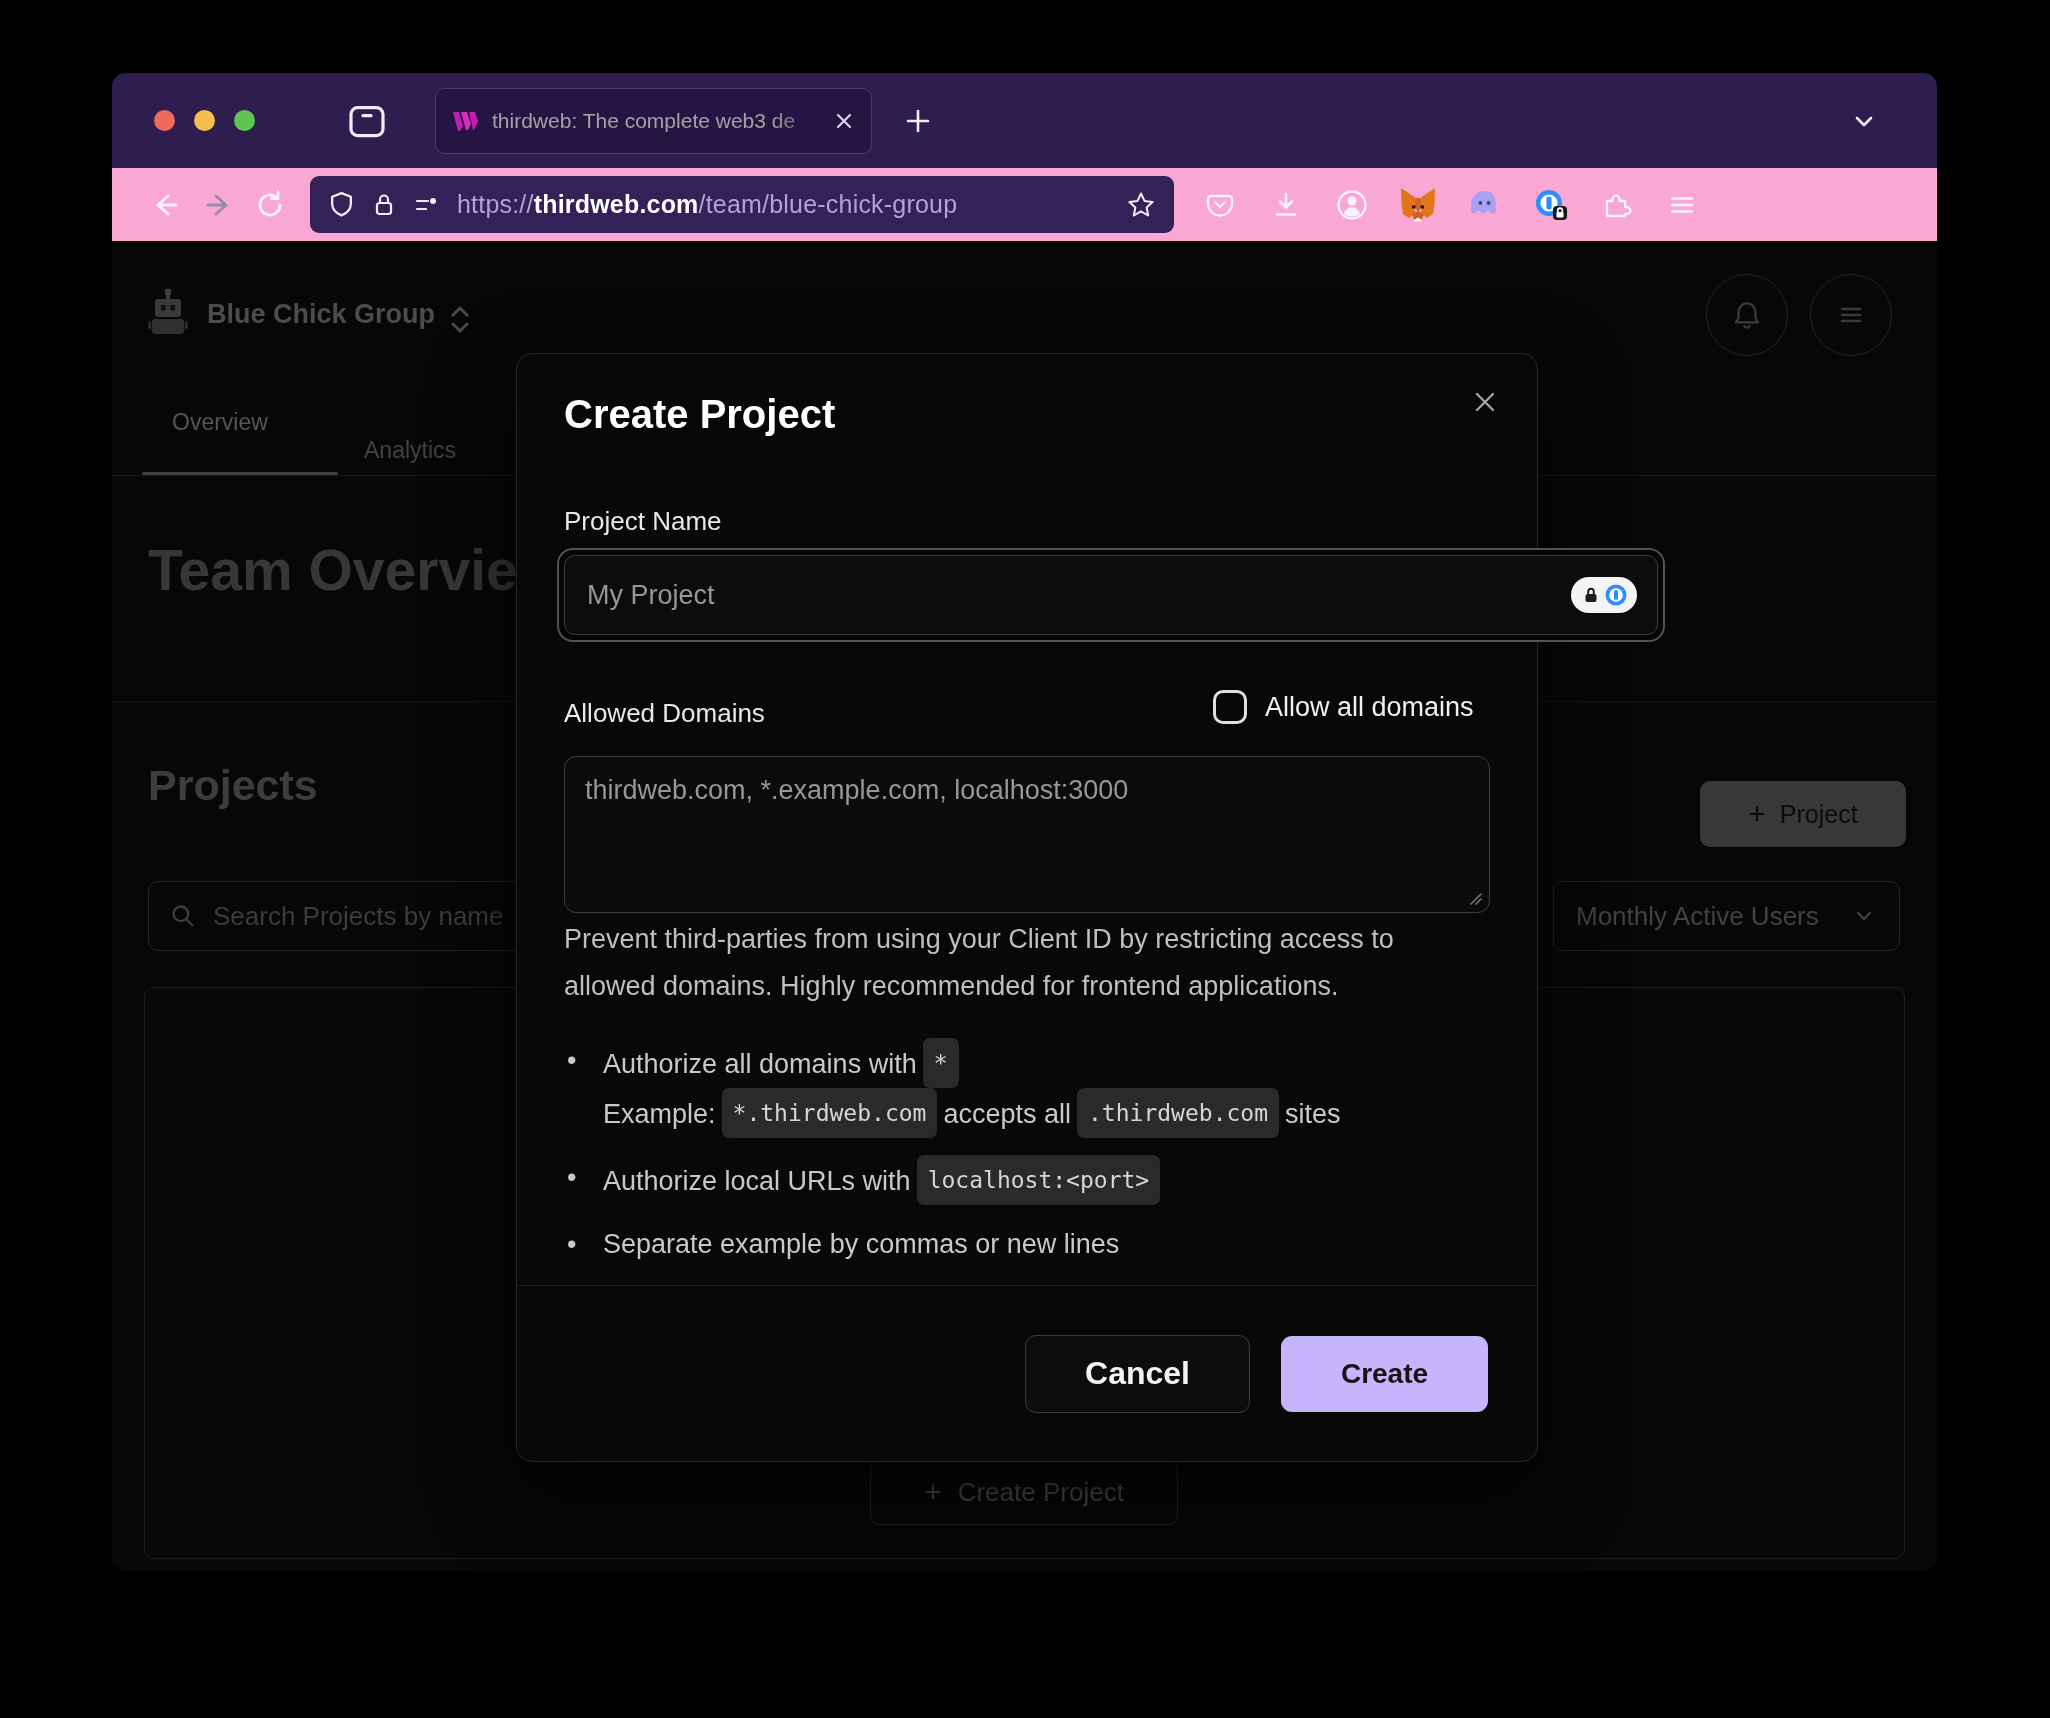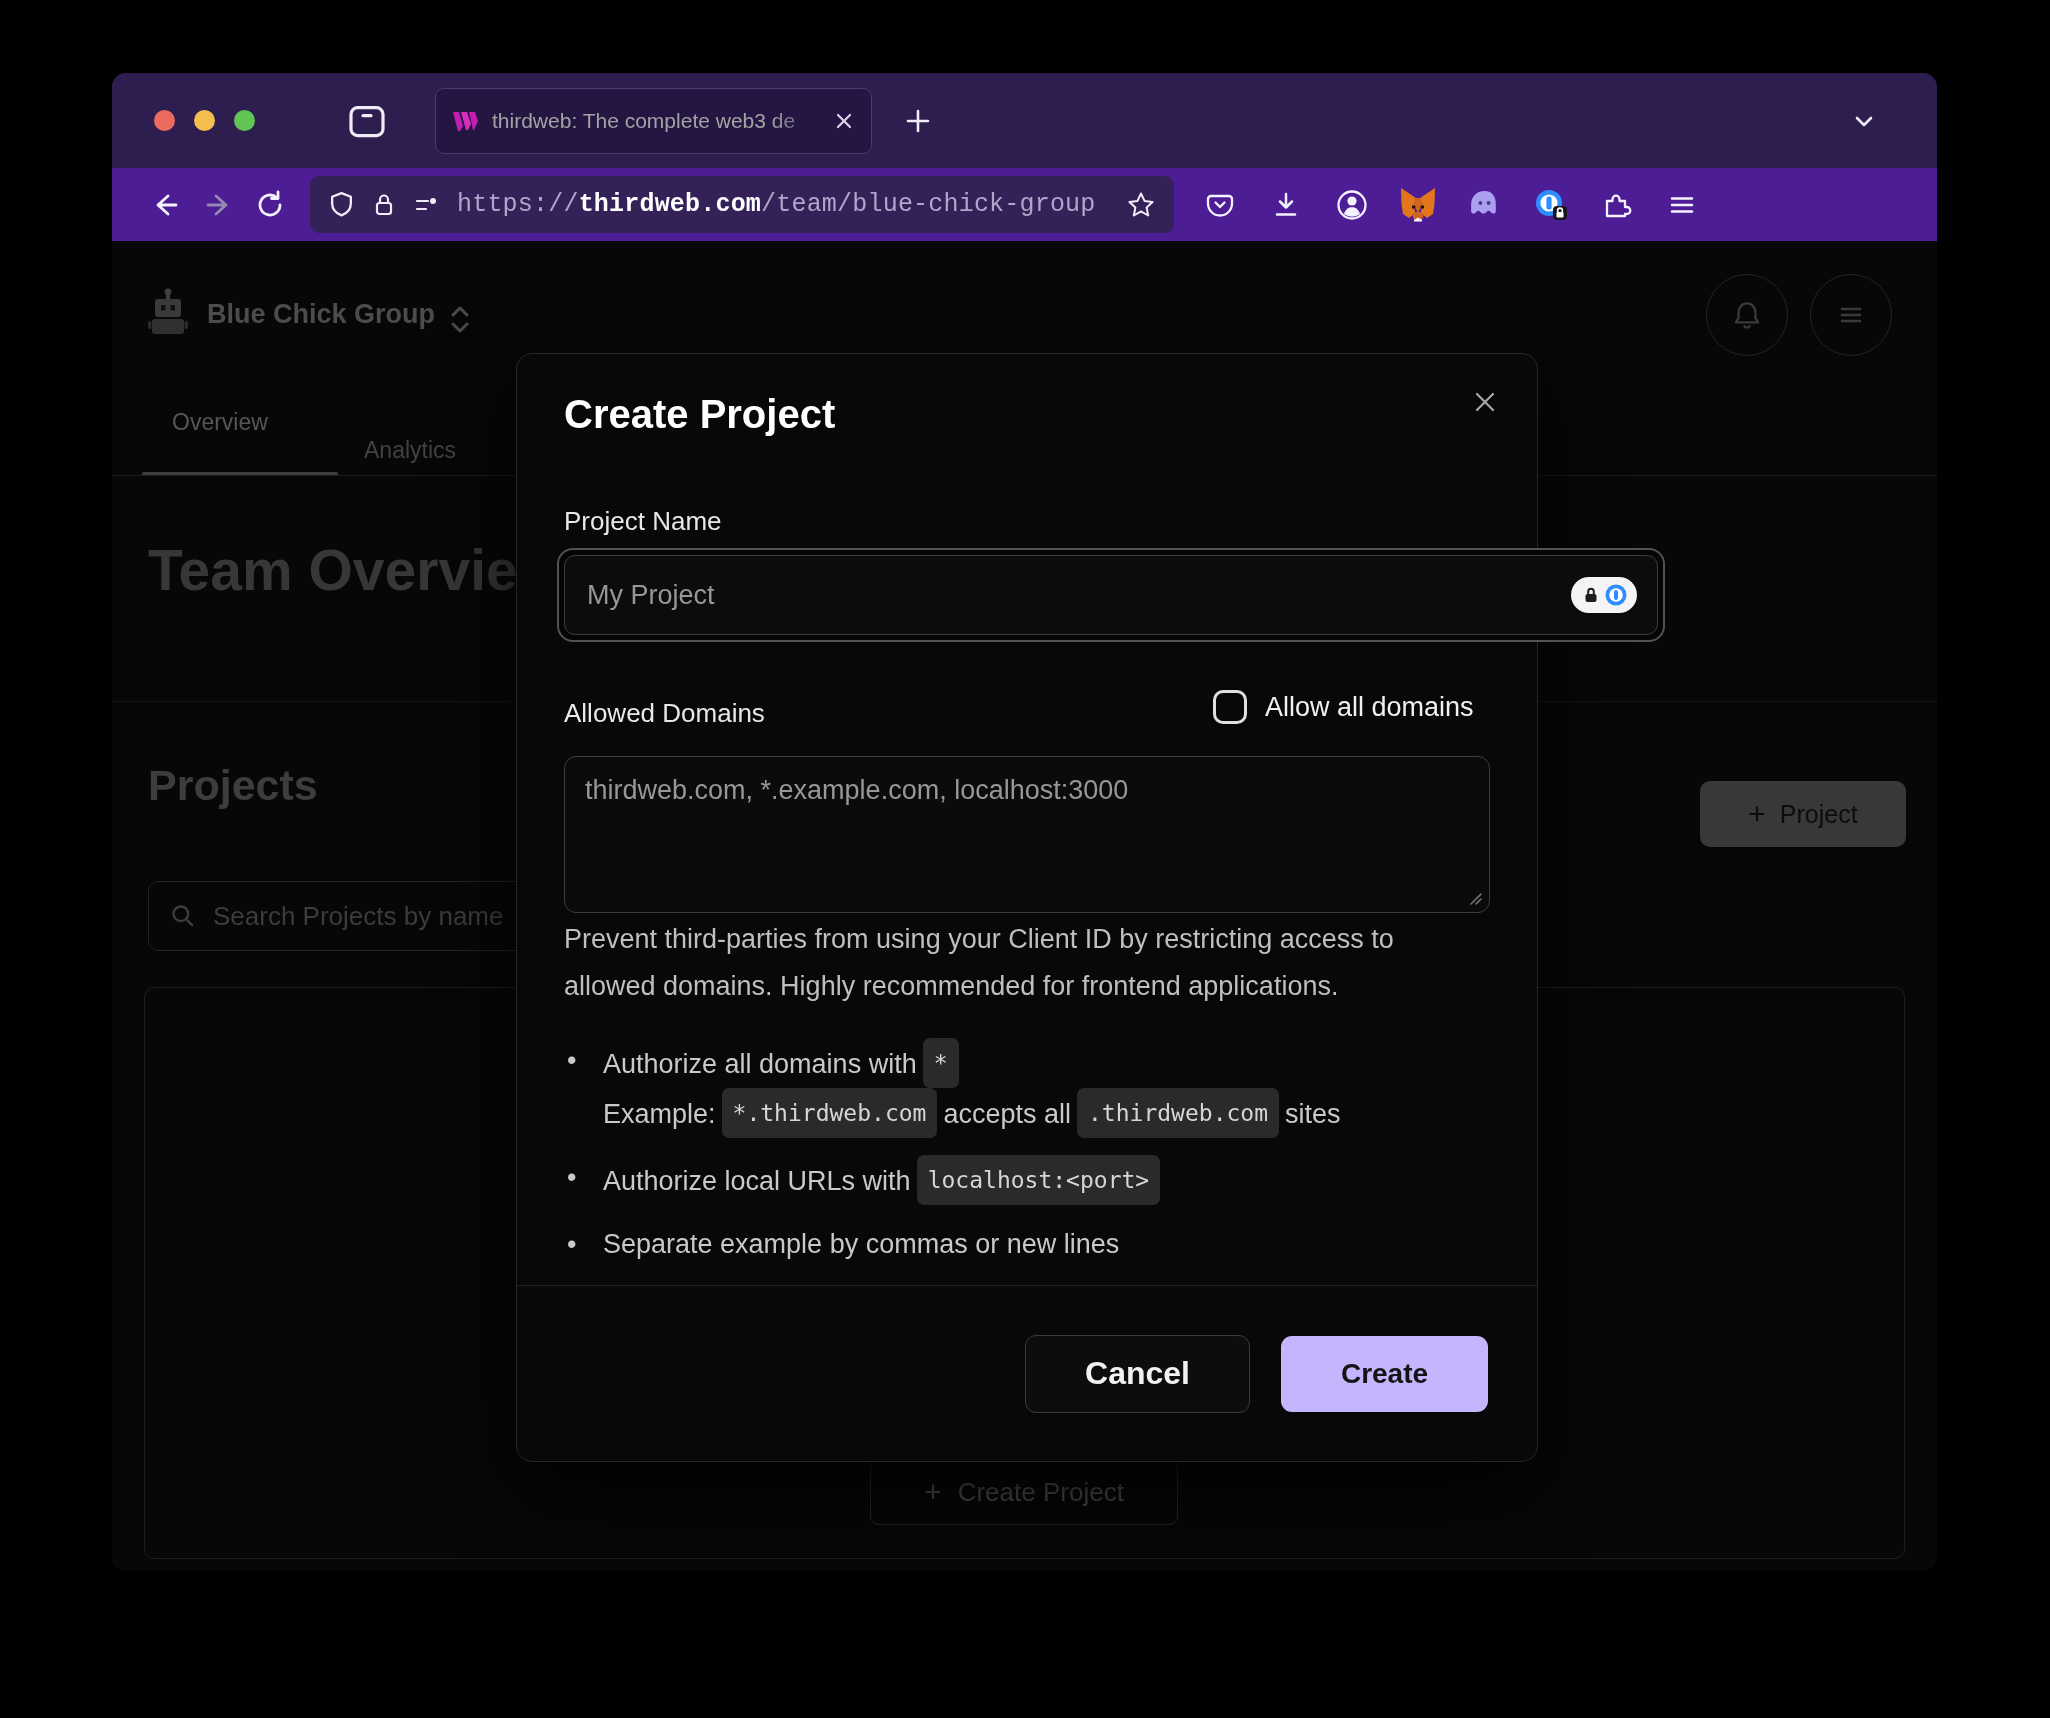--- a/index.html
+++ b/index.html
@@ -13,21 +13,21 @@
   .light{width:21px;height:21px;border-radius:50%;}
   .light.red{background:#ED6A5E}.light.yellow{background:#F4BF4F}.light.green{background:#61C554}
   .fxview{margin-left:92px;display:flex;align-items:center;}
   .tab{margin-left:48px;width:437px;height:66px;background:#241542;border:1px solid #4b3a73;
        border-radius:9px;display:flex;align-items:center;padding:0 16px;box-sizing:border-box;}
   .tab-title{flex:1;margin-left:13px;font-size:21px;color:#a3a3a3;white-space:nowrap;overflow:hidden;
        -webkit-mask-image:linear-gradient(90deg,#000 82%,transparent);
        mask-image:linear-gradient(90deg,#000 82%,transparent);}
   .newtab{margin-left:30px;display:flex;}
   .tab-chevron{margin-left:auto;margin-right:58px;display:flex;}
-  .navbar{height:73px;background:#4c1d95;display:flex;align-items:center;padding:0 28px;box-sizing:border-box;font-family:Liberation Mono, monospace;}
+  .navbar{height:73px;background:#f9a8d4;display:flex;align-items:center;padding:0 28px;box-sizing:border-box;}
   .nav-ic{display:flex;align-items:center;justify-content:center;width:52px;height:52px;border-radius:8px;}
   .urlbar{margin-left:14px;width:864px;height:57px;background:#342157;border-radius:9px;display:flex;
           align-items:center;padding:0 18px;box-sizing:border-box;gap:16px;}
   .url-text{font-size:25px;white-space:nowrap;letter-spacing:.2px;}
   .url-dim{color:#b0a5cc}.url-domain{color:#ffffff;font-weight:700;}
   .url-star{margin-left:auto;display:flex;}
   .tools{display:flex;align-items:center;margin-left:20px;gap:14px;}
   
   .content{position:relative;height:1330px;background:#070707;}
   .team-row{position:absolute;left:0;top:0;width:100%;height:150px;}
@@ -299,20 +299,26 @@
       </div>
 
       <div class="search-box">
         <svg width="28" height="28" viewBox="0 0 26 26">
             <circle cx="11" cy="11" r="6.8" fill="none" stroke="#3c3c3c" stroke-width="2.2"></circle>
             <line x1="16" y1="16" x2="21.5" y2="21.5" stroke="#3c3c3c" stroke-width="2.2" stroke-linecap="round"></line>
           </svg>
         <input type="text" placeholder="Search Projects by name" style="">
       </div>
 
+      <div class="sort-dd">
+        <span>Monthly Active Users</span>
+        <svg width="26" height="26" viewBox="0 0 26 26">
+            <path d="M7 10 l6 6 6-6" fill="none" stroke="#424242" stroke-width="2.4" stroke-linecap="round" stroke-linejoin="round"></path>
+          </svg>
+      </div>
 
       <div class="panel"></div>
       <div class="empty-cta">
         <span class="plus">+</span>
         <span>Create Project</span>
       </div>
 
       <div class="modal">
         <div class="modal-close">
           <svg width="28" height="28" viewBox="0 0 28 28">

